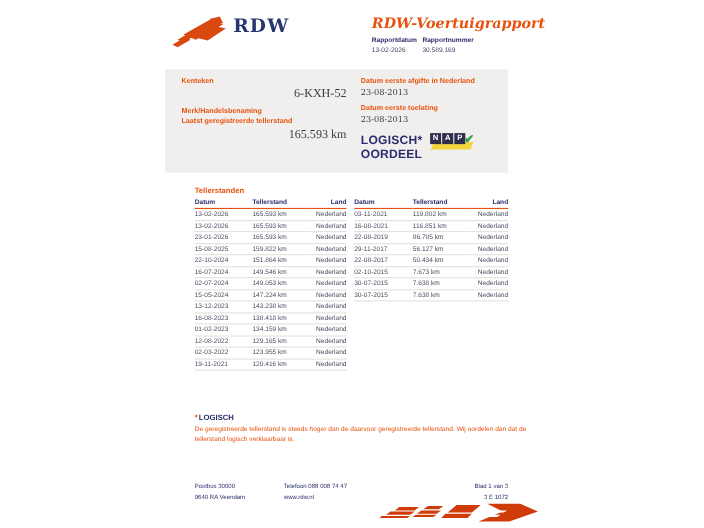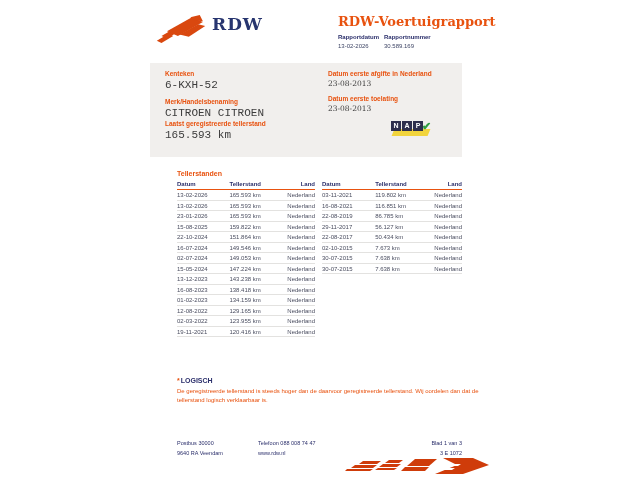--- a/index.html
+++ b/index.html
@@ -19,37 +19,38 @@
   #logo{position:absolute;left:156px;top:12px;}
   #wordmark{
     position:absolute;left:212px;top:14px;
     font-family:"DejaVu Serif", serif;font-weight:600;font-size:17px;
     letter-spacing:1px;color:#27356f;
   }
   #report-title{
     position:absolute;left:338px;top:14px;
     font-family:"DejaVu Serif", serif;font-weight:700;font-size:13px;
     color:var(--accent);
+    font-style:italic;
   }
   .hdr-meta{position:absolute;top:33px;font-size:6px;line-height:8px;color:#3f4666;}
   .hdr-meta .lbl{font-weight:bold;color:var(--navy);display:block;margin-bottom:1px;}
   #meta-date{left:338px;}
   #meta-number{left:384px;}
   
   #vehicle-box{
     position:absolute;left:150px;top:63px;width:312px;height:94px;
     background:var(--box-bg);
   }
   .vb-col{position:absolute;top:7px;}
   #vb-left{left:15px;width:150px;}
   #vb-right{left:178px;width:120px;}
   .vb-label{color:var(--accent);font-weight:bold;font-size:6.5px;margin-bottom:2px;}
   .vb-value-lg{
-    font-family:Liberation Mono, monospace;font-size:11px;color:#3c3c3c;
-    line-height:13px;margin-bottom:6px;
+    font-family:Liberation Serif, serif;font-size:11px;color:#3c3c3c;
+    line-height:13px;margin-bottom:6px;text-align:right;
   }
   .vb-value-sm{
     font-family:"DejaVu Serif", serif;font-size:7.5px;color:#3c3c3c;
     margin-bottom:7px;
   }
   #oordeel{
     position:absolute;left:0;top:52px;
     font-size:11px;font-weight:800;letter-spacing:0.2px;line-height:13px;color:#2b2d6e;
   }
   
@@ -124,29 +125,32 @@
   <div class="hdr-meta" id="meta-number">
     <span class="lbl">Rapportnummer</span>
     <span>30.589.169</span>
   </div>
 
   <div id="vehicle-box">
     <div class="vb-col" id="vb-left">
       <div class="vb-label">Kenteken</div>
       <div class="vb-value-lg">6-KXH-52</div>
       <div class="vb-label">Merk/Handelsbenaming</div>
-      <div class="vb-value-lg" style="margin-bottom:0;">CITROEN CITROEN</div>
       <div class="vb-label">Laatst geregistreerde tellerstand</div>
       <div class="vb-value-lg">165.593 km</div>
     </div>
     <div class="vb-col" id="vb-right">
       <div class="vb-label">Datum eerste afgifte in Nederland</div>
       <div class="vb-value-sm">23-08-2013</div>
       <div class="vb-label">Datum eerste toelating</div>
       <div class="vb-value-sm">23-08-2013</div>
+      <div id="oordeel">
+        <div>LOGISCH*</div>
+        <div>OORDEEL</div>
+      </div>
       <div id="nap">
         <div id="nap-yellow"></div>
         <span class="nap-box" id="nap-n">N</span>
         <span class="nap-box" id="nap-a">A</span>
         <span class="nap-box" id="nap-p">P</span>
         <span id="nap-check">✔</span>
       </div>
     </div>
   </div>
 

